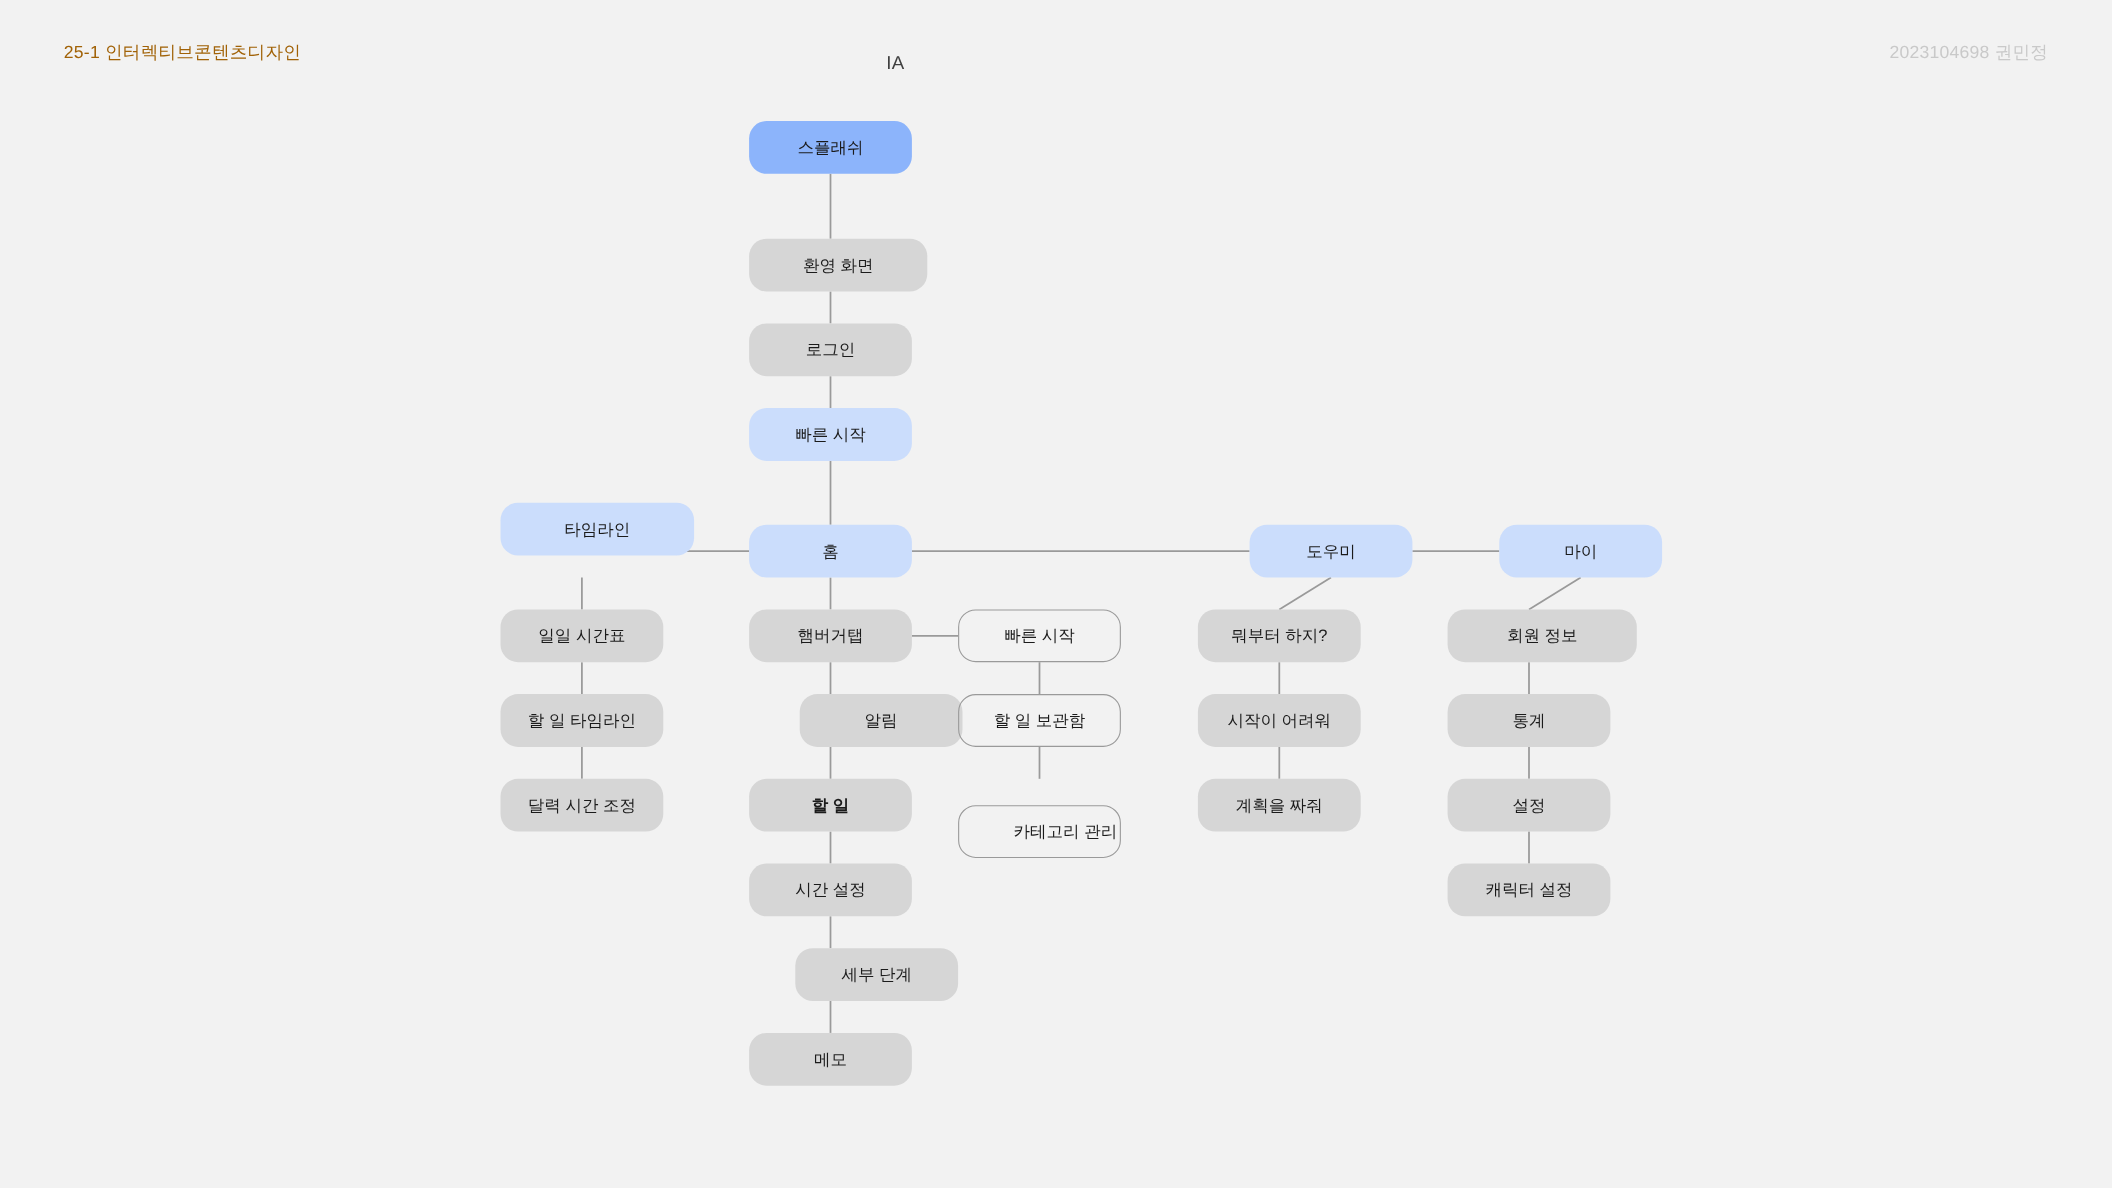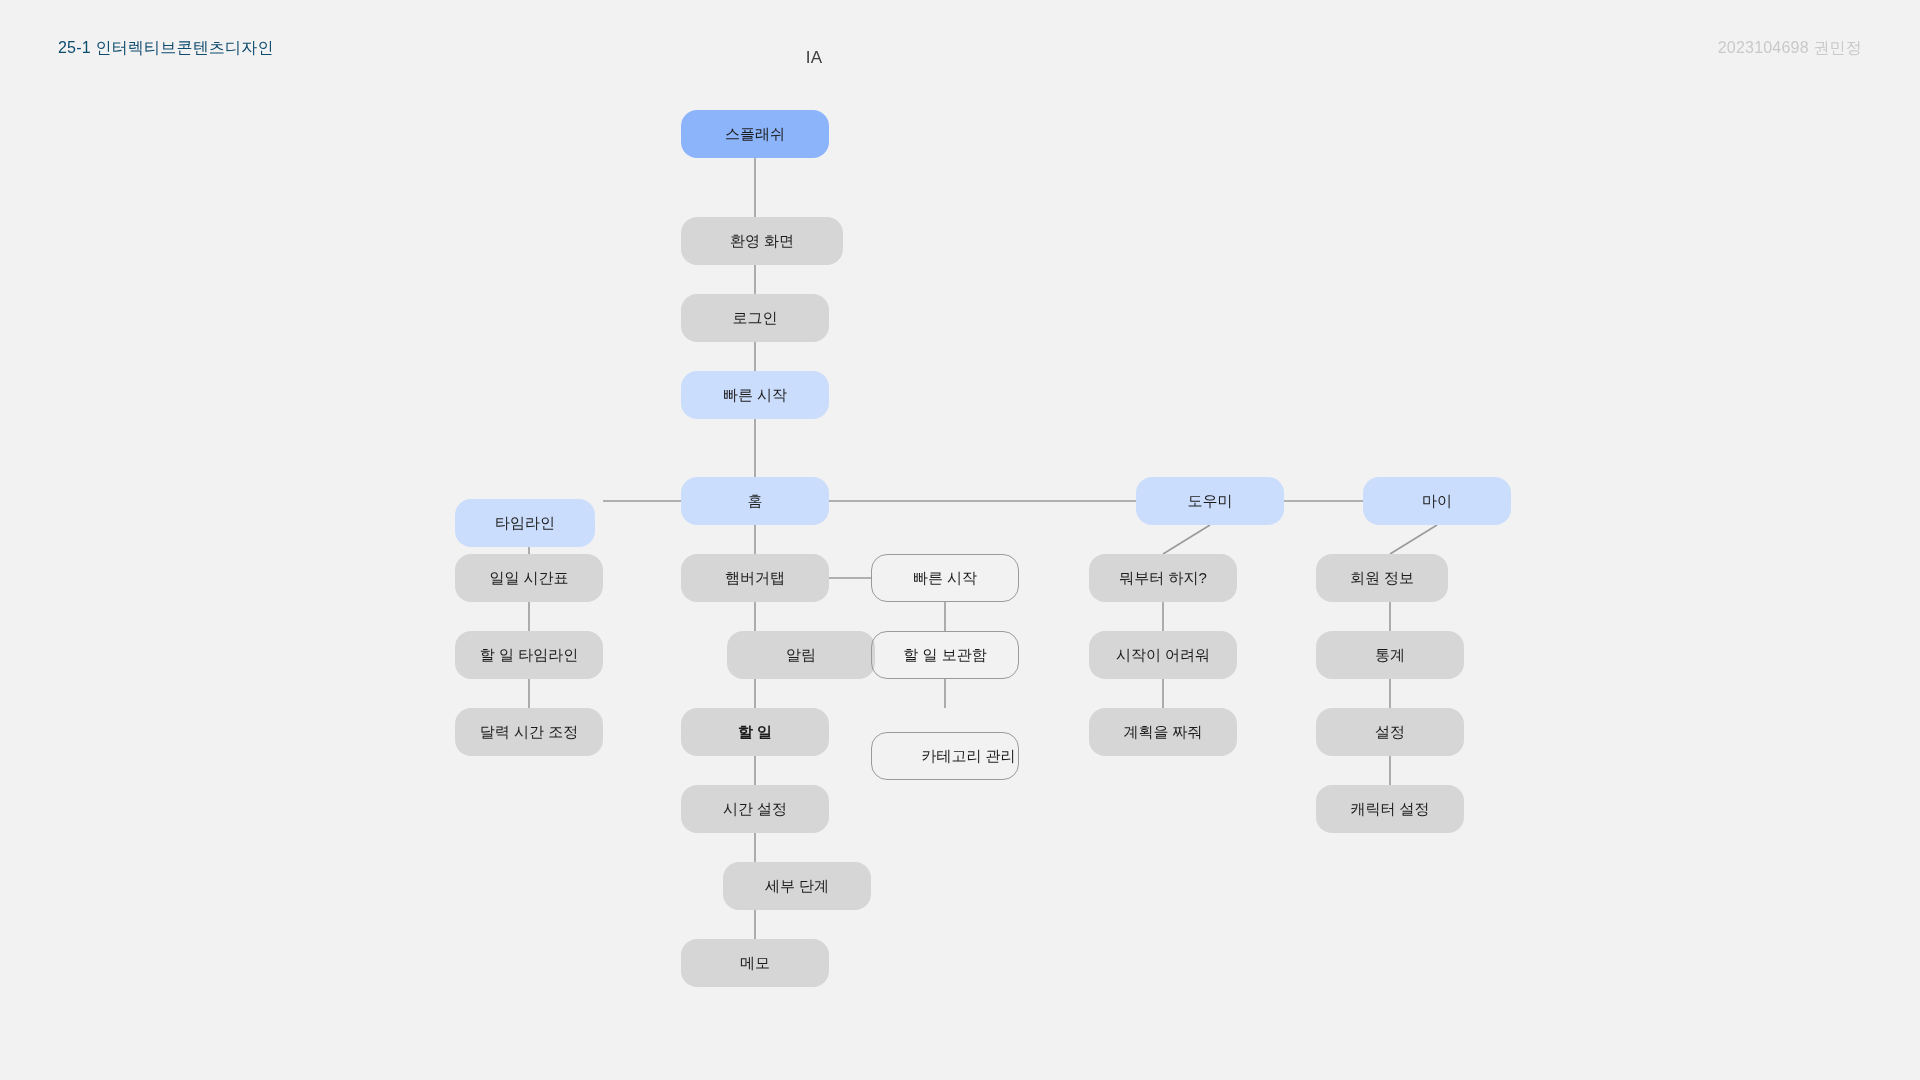--- a/index.html
+++ b/index.html
@@ -21,21 +21,21 @@
   .hdr {
     position: absolute;
     top: 0;
     height: 96px;
     display: flex;
     align-items: center;
     font-size: 16px;
     letter-spacing: .2px;
     white-space: nowrap;
   }
-  #hdr-left  { left: 58px;  color: #0c4a6e; }
+  #hdr-left  { left: 58px;  color: #a16207; }
   #hdr-right { right: 58px; color: #c9c9c9; }
   #hdr-title {
     left: 12px; width: 1604px;
     justify-content: center;
     color: #404040;
     font-size: 17px;
     top: 10px;
   }
 
   
@@ -109,21 +109,21 @@
       </div>
       <div class="node gray" style="left: 681px; top: 217px; width: 162px;">
         <span>환영 화면</span>
       </div>
       <div class="node gray" style="left: 681px; top: 294px; width: 148px;">
         <span>로그인</span>
       </div>
       <div class="node blue-light" style="left: 681px; top: 371px; width: 148px;">
         <span>빠른 시작</span>
       </div>
-      <div class="node blue-light" style="left: 455px; top: 499px; width: 140px;">
+      <div class="node blue-light" style="left: 455px; top: 457px; width: 176px;">
         <span>타임라인</span>
       </div>
       <div class="node blue-light" style="left: 681px; top: 477px; width: 148px;">
         <span>홈</span>
       </div>
       <div class="node blue-light" style="left: 1136px; top: 477px; width: 148px;">
         <span>도우미</span>
       </div>
       <div class="node blue-light" style="left: 1363px; top: 477px; width: 148px;">
         <span>마이</span>
@@ -166,21 +166,21 @@
       </div>
       <div class="node gray" style="left: 1089px; top: 554px; width: 148px;">
         <span>뭐부터 하지?</span>
       </div>
       <div class="node gray" style="left: 1089px; top: 631px; width: 148px;">
         <span>시작이 어려워</span>
       </div>
       <div class="node gray" style="left: 1089px; top: 708px; width: 148px;">
         <span>계획을 짜줘</span>
       </div>
-      <div class="node gray" style="left: 1316px; top: 554px; width: 132px;">
+      <div class="node gray" style="left: 1316px; top: 554px; width: 172px;">
         <span>회원 정보</span>
       </div>
       <div class="node gray" style="left: 1316px; top: 631px; width: 148px;">
         <span>통계</span>
       </div>
       <div class="node gray" style="left: 1316px; top: 708px; width: 148px;">
         <span>설정</span>
       </div>
       <div class="node gray" style="left: 1316px; top: 785px; width: 148px;">
         <span>캐릭터 설정</span>

